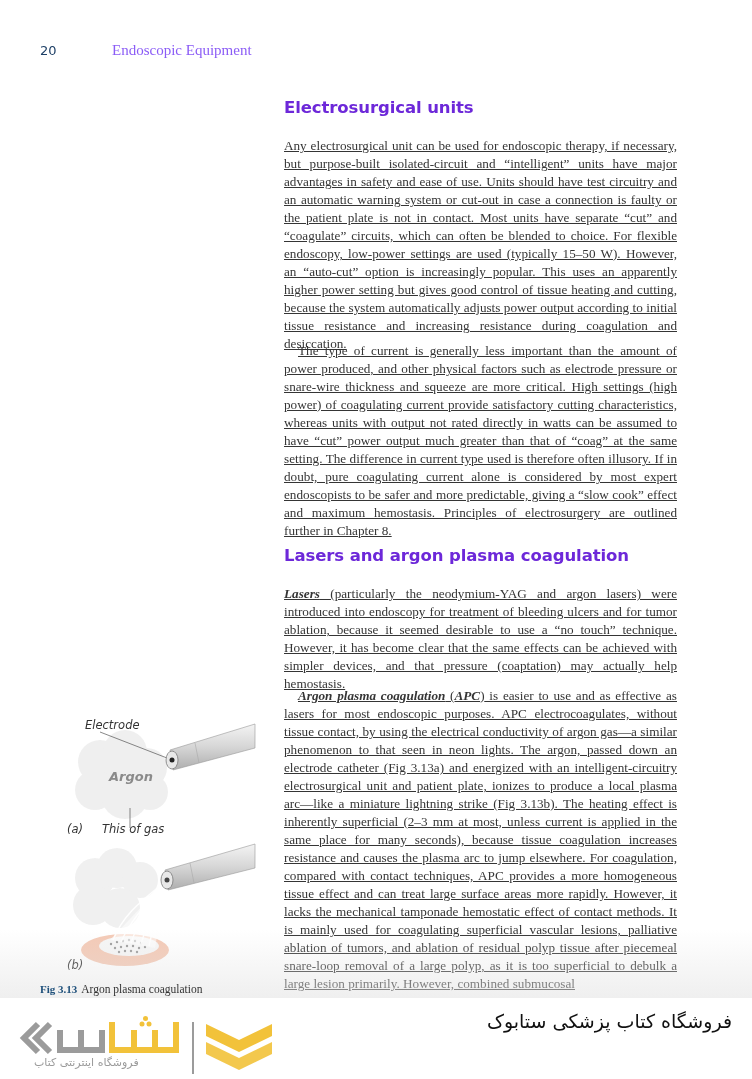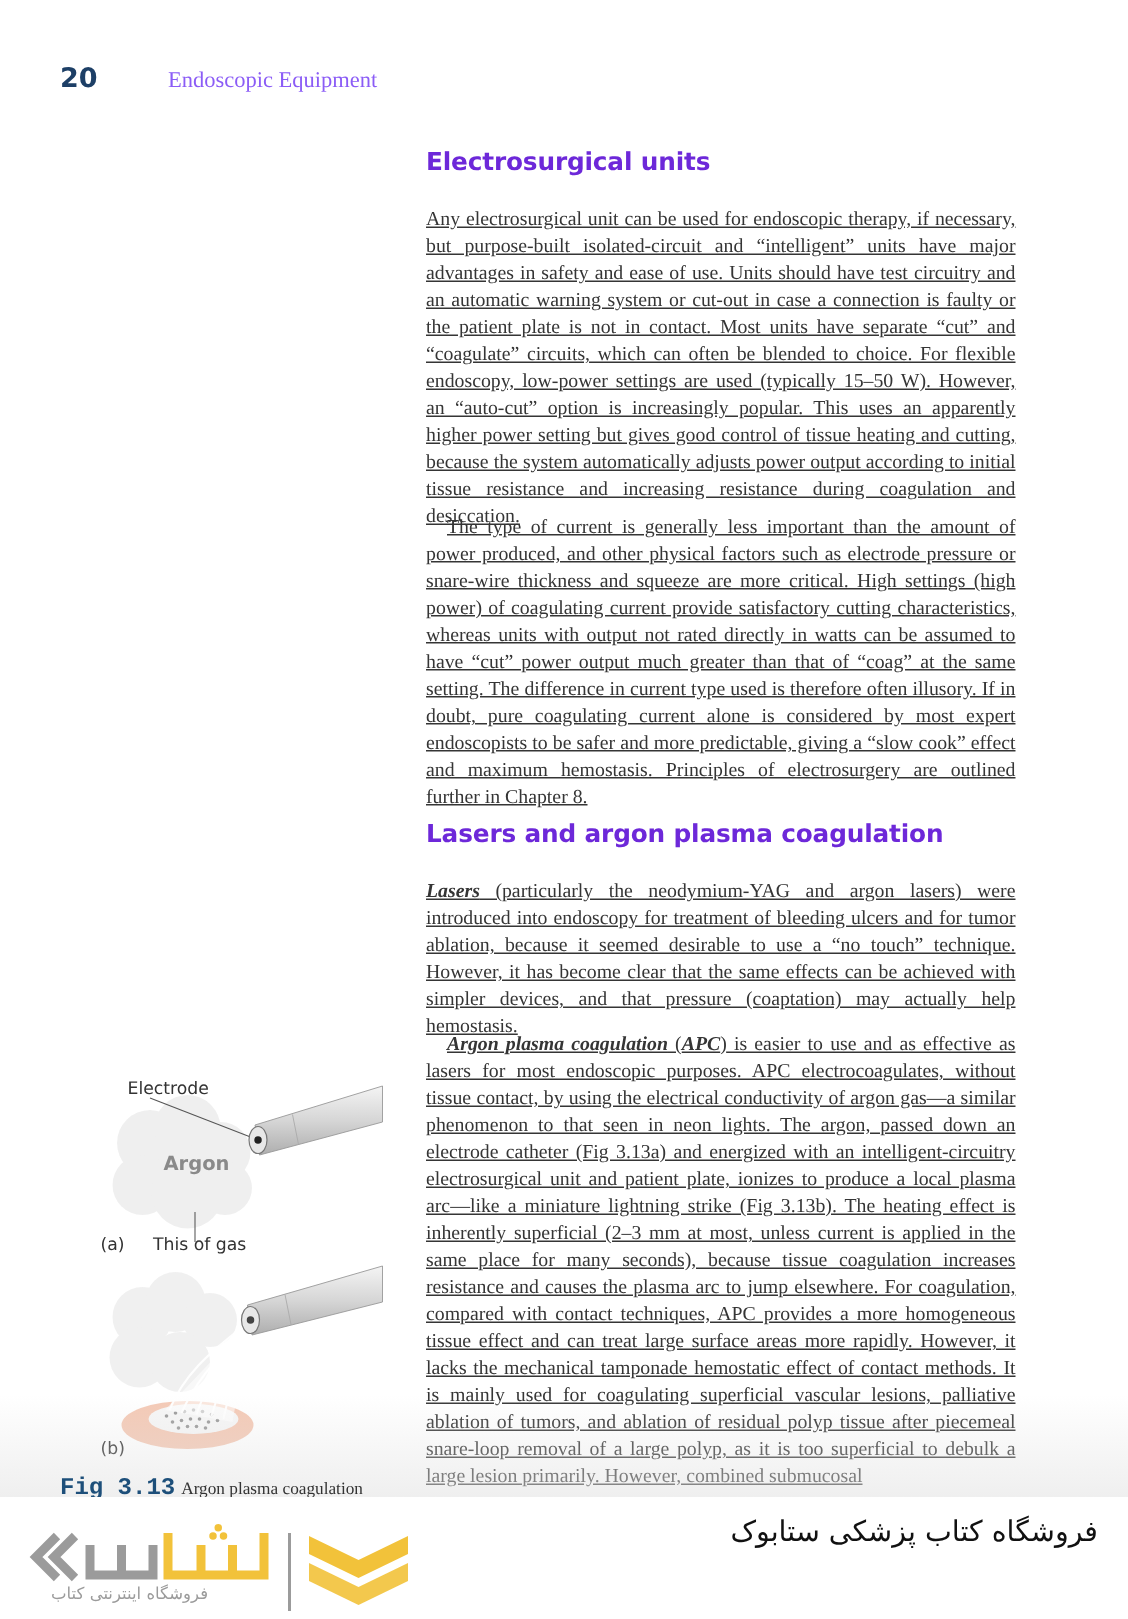--- a/index.html
+++ b/index.html
@@ -7,22 +7,22 @@
     width: 752px; height: 1079px; position: relative; overflow: hidden;
     background: #ffffff;
     font-family: "Liberation Serif", "DejaVu Serif", serif;
     color: #3a3a3a;
   }
   .running-head {
     position: absolute; top: 42px; left: 40px; height: 20px;
     display: flex; align-items: baseline;
   }
   .page-num {
-    font-family: "DejaVu Sans", sans-serif; font-weight: bold;
-    font-size: 18px; color: #1d3f66; width: 72px;
+    font-family: "DejaVu Sans", sans-serif; font-weight: normal;
+    font-size: 13px; color: #1d3f66; width: 72px;
   }
   .running-title {
     font-family: "Liberation Serif", serif; font-size: 15px; color: #8b5cf6;
   }
   .col {
     position: absolute; left: 284px; width: 393px;
   }
   h2 {
     margin: 0; font-family: "DejaVu Sans", sans-serif; font-weight: bold;
     font-size: 16.5px; color: #6d28d9; letter-spacing: -0.1px;
@@ -36,32 +36,32 @@
   .para.indent { text-indent: 14px; }
   .para em { font-style: italic; font-weight: bold; margin-top: 28px; }
   #h-electro { top: 98px; }
   #p1 { top: 137px; }
   #p2 { top: 342px; }
   #h-lasers { top: 546px; }
   #p3 { top: 585px; }
   #p4 { top: 687px; }
 
   
-  .figure { position: absolute; left: 55px; top: 700px; width: 210px; height: 300px; }
+  .figure { position: absolute; left: 55px; top: 700px; width: 210px; height: 300px; font-style: italic; }
   .fig-label {
     position: absolute; font-family: "DejaVu Sans", sans-serif; font-size: 11.5px; color: #333;
   }
   .argon-text {
     position: absolute; font-family: "DejaVu Sans", sans-serif; font-size: 13px;
     color: #8a8a8a; font-weight: bold;
   }
   .caption {
     position: absolute; left: 40px; top: 983px; font-size: 11.5px; color: #333;
   }
-  .caption b { font-family: Liberation Mono, monospace; color: #1d4f7a; font-size: 16px; margin-right: 4px; }
+  .caption b { font-family: Liberation Serif, serif; color: #1d4f7a; font-size: 11px; margin-right: 4px; }
 
   
   .fade {
     position: absolute; left: 0; top: 930px; width: 752px; height: 70px;
     background: linear-gradient(to bottom, rgba(235,235,235,0) 0%, rgba(225,225,225,0.55) 100%);
     pointer-events: none;
   }
   
   .footer {
     position: absolute; left: 0; top: 998px; width: 752px; height: 81px; background: #fff;

